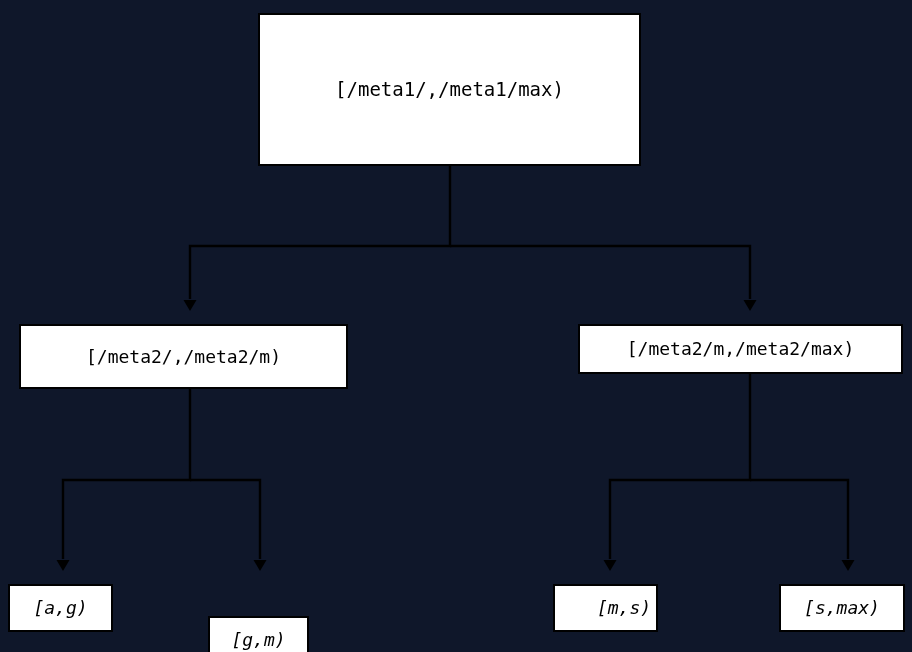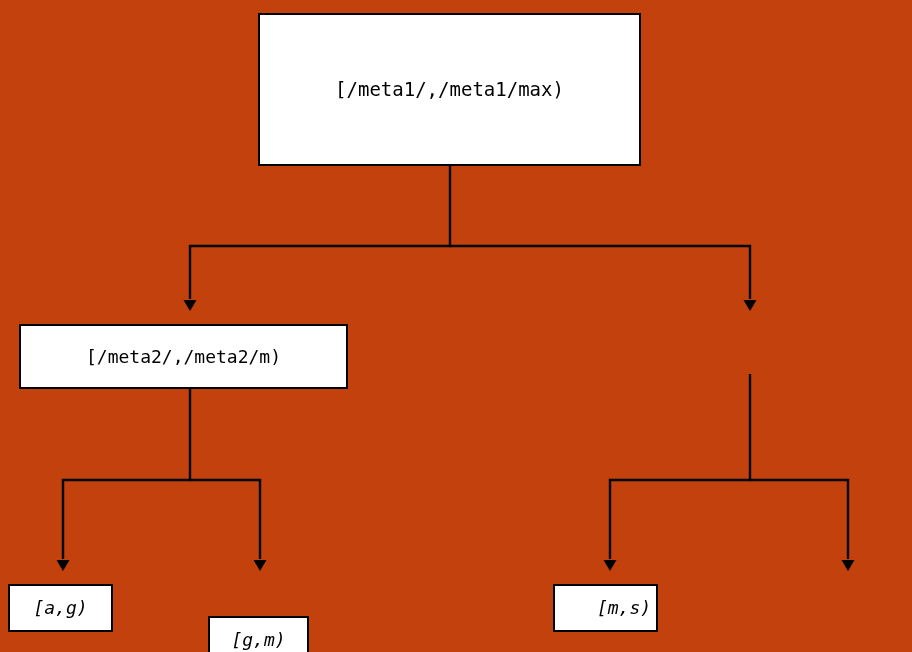--- a/index.html
+++ b/index.html
@@ -53,21 +53,21 @@
     font-style: italic;
   }
 
   .node-label {
     line-height: 1;
   }
 </style>
 </head>
 <body>
 
-<div id="diagram-canvas" style="background: #c2410c;">
+<div id="diagram-canvas" style="background: #0f172a;">
 
   <svg id="connector-layer" viewBox="0 0 912 652" width="912" height="652" xmlns="http://www.w3.org/2000/svg">
 
     <g>
       <path d="M 450 166 L 450 246 L 190 246 L 190 299" fill="none" stroke="#000000" stroke-width="2.4" stroke-linecap="butt"></path>
       <polygon points="183.5,300 196.5,300 190,311" fill="#000000"></polygon>
     </g>
 
     <g>
       <path d="M 450 246 L 750 246 L 750 299" fill="none" stroke="#000000" stroke-width="2.4" stroke-linecap="butt"></path>
@@ -96,27 +96,33 @@
   </svg>
 
   <div class="node-box node-root" style="left: 258px; top: 13px; width: 383px; height: 153px; border-color: rgb(0, 0, 0); border-width: 2px; background: rgb(255, 255, 255); color: rgb(0, 0, 0);">
     <span class="node-label">[/meta1/,/meta1/max)</span>
   </div>
 
   <div class="node-box node-mid" style="left: 19px; top: 324px; width: 329px; height: 65px; border-color: rgb(0, 0, 0); border-width: 2px; background: rgb(255, 255, 255); color: rgb(0, 0, 0);">
     <span class="node-label">[/meta2/,/meta2/m)</span>
   </div>
 
+  <div class="node-box node-mid" style="left: 578px; top: 324px; width: 325px; height: 50px; border-color: rgb(0, 0, 0); border-width: 2px; background: rgb(255, 255, 255); color: rgb(0, 0, 0);">
+    <span class="node-label">[/meta2/m,/meta2/max)</span>
+  </div>
 
   <div class="node-box node-leaf" style="left: 8px; top: 584px; width: 105px; height: 48px; border-color: rgb(0, 0, 0); border-width: 2px; background: rgb(255, 255, 255); color: rgb(0, 0, 0);">
     <span class="node-label">[a,g)</span>
   </div>
 
   <div class="node-box node-leaf" style="left: 208px; top: 584px; width: 101px; height: 48px; border-color: rgb(0, 0, 0); border-width: 2px; background: rgb(255, 255, 255); color: rgb(0, 0, 0); margin-top: 32px;">
     <span class="node-label">[g,m)</span>
   </div>
 
   <div class="node-box node-leaf" style="left: 553px; top: 584px; width: 105px; height: 48px; border-color: rgb(0, 0, 0); border-width: 2px; background: rgb(255, 255, 255); color: rgb(0, 0, 0); padding-left: 37px;">
     <span class="node-label">[m,s)</span>
   </div>
 
+  <div class="node-box node-leaf" style="left: 779px; top: 584px; width: 126px; height: 48px; border-color: rgb(0, 0, 0); border-width: 2px; background: rgb(255, 255, 255); color: rgb(0, 0, 0);">
+    <span class="node-label">[s,max)</span>
+  </div>
 
 </div>
 
 </body></html>

